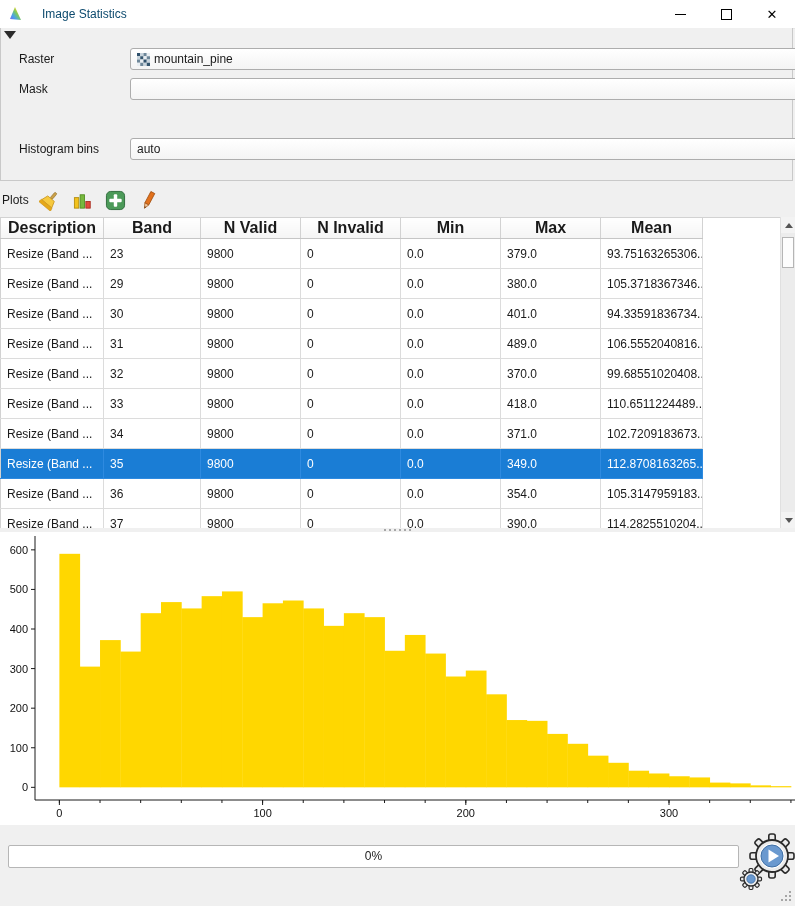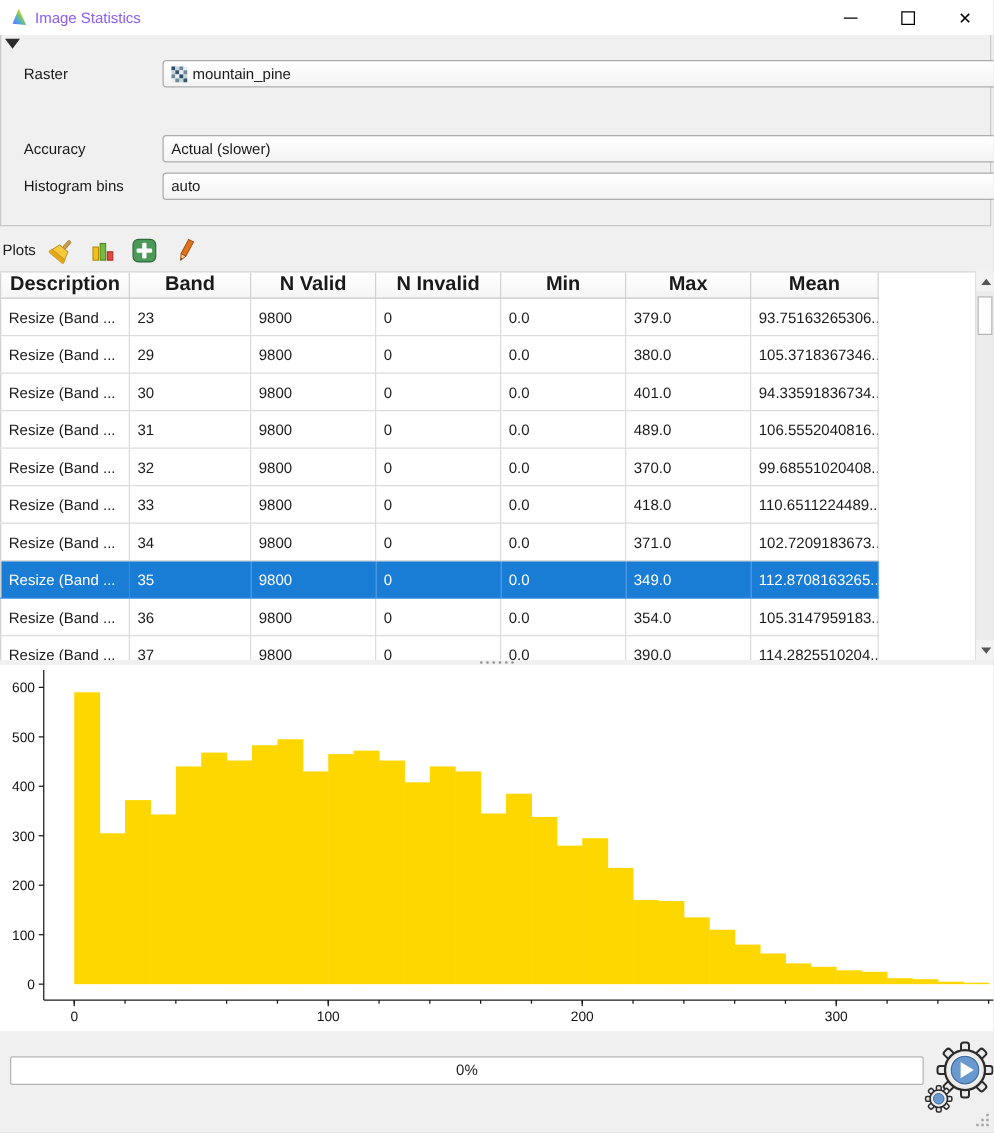--- a/index.html
+++ b/index.html
@@ -3,21 +3,21 @@
 <meta charset="utf-8">
 <style>
   html,body{margin:0;padding:0;background:#dcdcdc;}
   .window{
     position:relative;width:795px;height:906px;background:#f0f0f0;overflow:hidden;
     font-family:"Liberation Sans",sans-serif;font-size:12px;color:#1a1a1a;
   }
   
   .titlebar{position:absolute;top:0;left:0;right:0;height:28px;background:#ffffff;border-bottom:1px solid #e6e6e6;display:flex;align-items:center;}
   .app-icon{width:16px;height:16px;margin-left:8px;}
-  .title-text{margin-left:4px;font-size:12px;color:#8b5cf6;}
+  .title-text{margin-left:18px;font-size:12px;color:#0c4a6e;}
   .win-controls{margin-left:auto;display:flex;height:100%;}
   .win-btn{width:46px;height:100%;display:flex;align-items:center;justify-content:center;cursor:default;}
   .glyph-min{width:11px;height:1px;background:#000;}
   .glyph-max{width:9px;height:9px;border:1px solid #000;}
   .glyph-close{font-size:13px;color:#000;line-height:1;}
   
   .form-panel{position:absolute;top:28px;left:0;width:793px;height:153px;background:#f0f0f0;border:1px solid #c9c9c9;border-top:none;box-sizing:border-box;}
   .collapse-arrow{position:absolute;top:3px;left:3px;width:0;height:0;border-left:6px solid transparent;border-right:6px solid transparent;border-top:8px solid #2b2b2b;}
   .form-row{position:absolute;left:0;width:100%;height:22px;}
   .form-label{position:absolute;top:4px;white-space:nowrap;}
@@ -111,28 +111,28 @@
           <rect x="0" y="9" width="3" height="3" fill="#e9eef2"></rect>
             <rect x="3" y="9" width="3" height="3" fill="#6e8799"></rect>
             <rect x="6" y="9" width="3" height="3" fill="#c7d3dc"></rect>
             <rect x="9" y="9" width="3" height="3" fill="#35566f"></rect>
         </svg>
         <span class="combo-text">mountain_pine</span>
         <span class="combo-arrow"></span>
       </div>
     </div>
 
-
-    <div class="form-row" style="top:80px;">
-      <span class="form-label" style="left:18px;">Accuracy</span>
+    <div class="form-row" style="top:50px;">
+      <span class="form-label" style="left:18px;">Mask</span>
       <div class="combo">
-        <span class="combo-text">Actual (slower)</span>
+        <span class="combo-text"></span>
         <span class="combo-arrow"></span>
       </div>
     </div>
+
 
     <div class="form-row" style="top:110px;">
       <span class="form-label" style="left:18px;">Histogram bins</span>
       <div class="combo">
         <span class="combo-text">auto</span>
         <span class="combo-arrow"></span>
       </div>
     </div>
   </div>
 

